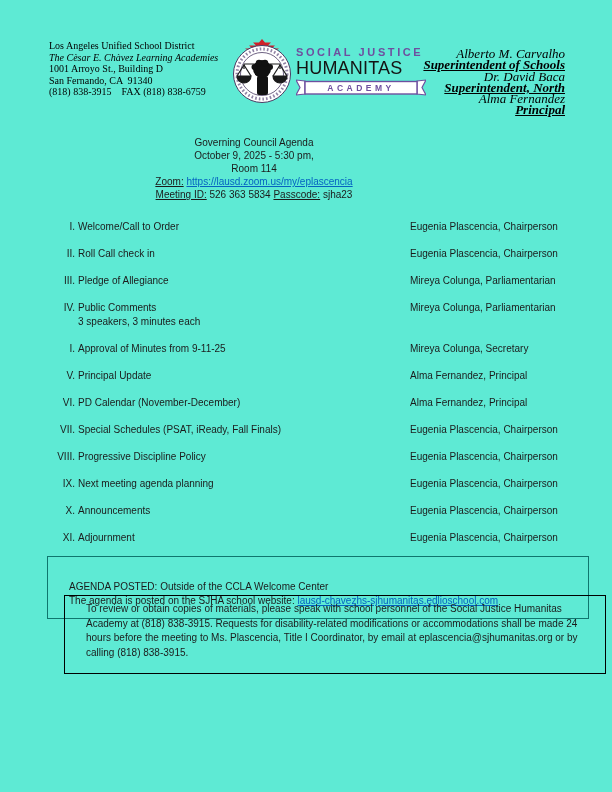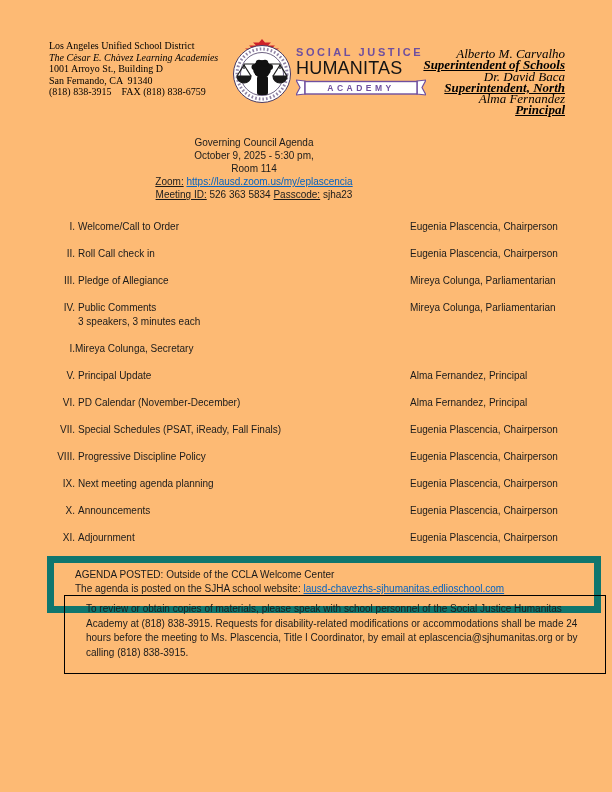--- a/index.html
+++ b/index.html
@@ -1,18 +1,18 @@
 <!DOCTYPE html>
 <html><head>
 <meta charset="utf-8">
 <style>
   html,body { margin:0; padding:0; background:#e8e8e8; }
   .page {
     position:relative; width:612px; height:792px; margin:0 auto;
-    background:#fdba74; overflow:hidden;
+    background:#5eead4; overflow:hidden;
     font-family:"Liberation Sans", sans-serif; color:#1b1b1b;
   }
   .pre { white-space:pre; }
 
   
   .hdr-left {
     position:absolute; left:49px; top:40px;
     font-family:"Liberation Serif", serif; font-size:10px; line-height:11.5px; color:#000;
   }
   .hdr-left .it { font-style:italic; }
@@ -41,22 +41,22 @@
   
   .agenda { position:absolute; left:49px; top:220px; width:514px; font-size:10px; }
   .arow { display:flex; margin-bottom:13px; line-height:14px; }
   .anum { flex:0 0 26px; text-align:right; }
   .atitle { flex:1 1 auto; margin-left:3px; }
   .apres { flex:0 0 153px; }
 
   
   .box1 {
     position:absolute; left:47px; top:556px; width:519px; height:38px;
-    border:7px solid #0f766e; font-size:10px; line-height:14px;
-    padding:5px 0 0 21px; box-sizing:content-box;
+    border:1px solid #0f766e; font-size:10px; line-height:14px;
+    padding:23px 0 0 21px; box-sizing:content-box;
   }
   .box2 {
     position:absolute; left:64px; top:595px; width:519px; height:71px;
     border:1px solid #000; font-size:10px; line-height:14.5px;
     padding:6px 0 0 21px; box-sizing:content-box;
   }
 </style>
 </head>
 <body>
 
@@ -160,20 +160,21 @@
       <div class="anum">IV.</div>
       <div class="atitle">
         <div>Public Comments</div>
         <div>3 speakers, 3 minutes each</div>
       </div>
       <div class="apres">Mireya Colunga, Parliamentarian</div>
     </div>
 
     <div class="arow">
       <div class="anum">I.</div>
+      <div class="atitle">Approval of Minutes from 9-11-25</div>
       <div class="apres">Mireya Colunga, Secretary</div>
     </div>
 
     <div class="arow">
       <div class="anum">V.</div>
       <div class="atitle">Principal Update</div>
       <div class="apres">Alma Fernandez, Principal</div>
     </div>
 
     <div class="arow">

